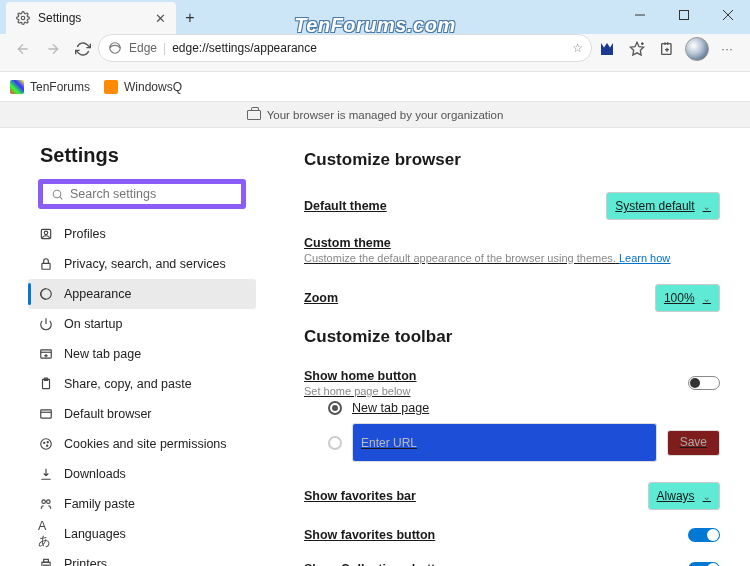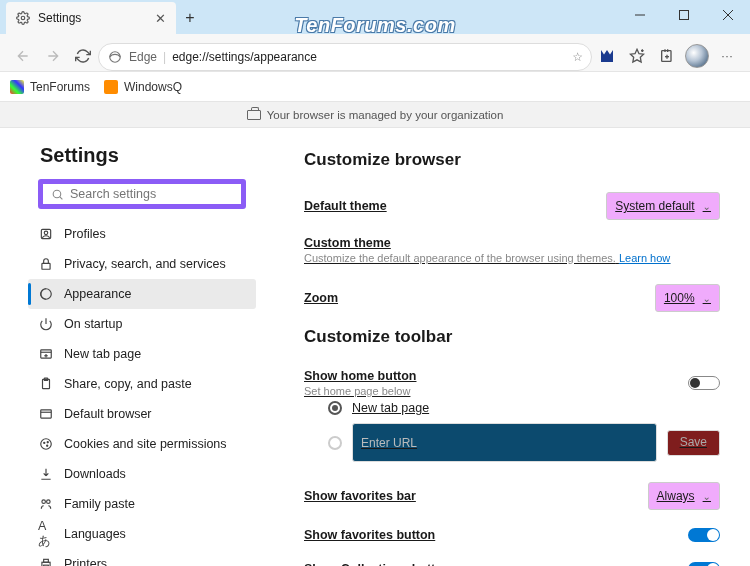--- a/index.html
+++ b/index.html
@@ -9,21 +9,21 @@
   .titlebar { height: 34px; background: #cde6f7; display: flex; align-items: flex-start; }
   .tab { display: flex; align-items: center; height: 32px; background: #f7f7f7; margin-top: 2px; margin-left: 6px; padding: 0 10px; border-top-left-radius: 4px; border-top-right-radius: 4px; min-width: 170px; position: relative; }
   .tab .gear { margin-right: 8px; }
   .tab .title { flex: 1; font-size: 12px; }
   .tab .close { font-size: 13px; color: #555; }
   .newtab { width: 28px; height: 28px; display: flex; align-items: center; justify-content: center; margin-top: 4px; color: #333; font-size: 16px; }
   .win-buttons { margin-left: auto; display: flex; }
   .win-btn { width: 44px; height: 30px; display: flex; align-items: center; justify-content: center; color: #333; }
 
   
-  .toolbar { height: 38px; background: #f7f7f7; display: flex; align-items: flex-end; padding: 0 8px; border-bottom: 1px solid #e5e5e5; }
+  .toolbar { height: 38px; background: #f7f7f7; display: flex; align-items: flex-start; padding: 0 8px; border-bottom: 1px solid #e5e5e5; }
   .tbtn { width: 30px; height: 30px; display: flex; align-items: center; justify-content: center; border-radius: 4px; color: #555; }
   .tbtn.off { color: #bbb; }
   .addr { flex: 1; height: 28px; border: 1px solid #ddd; border-radius: 14px; background: #fff; display: flex; align-items: center; padding: 0 8px; gap: 6px; }
   .addr .edge-logo { width: 16px; height: 16px; display:flex; align-items:center; justify-content:center; color:#777;}
   .addr .sep { color: #ccc; }
   .addr .prefix { color: #666; }
   .addr .url { color: #222; }
   .addr .star { margin-left: auto; color: #888; }
   .avatar { width: 24px; height: 24px; border-radius: 50%; background: radial-gradient(circle at 35% 35%, #fff 0%, #b8c6d6 40%, #2a4a6a 100%); border:1px solid #999; }
 
@@ -47,35 +47,35 @@
   .nav li { display: flex; align-items: center; height: 30px; padding: 0 10px; gap: 10px; font-size: 12.5px; color: #222; border-radius: 3px; cursor: default; }
   .nav li.selected { background: #eaeaea; position: relative; }
   .nav li.selected::before { content:""; position:absolute; left:0; top:4px; bottom:4px; width:3px; background:#0078d4; border-radius:2px; }
   .nav .ic { width: 16px; height: 16px; display: flex; align-items: center; justify-content: center; color: #444; }
 
   .main { flex: 1; padding: 18px 30px 10px 34px; overflow-y: auto; }
   .main h2 { font-size: 17px; font-weight: 600; margin: 4px 0 14px; }
   .row { display: flex; align-items: center; padding: 8px 0; min-height: 34px; text-decoration: underline; }
   .row .label { font-size: 12.5px; font-weight: 600; flex: 1; }
   .row .sub { font-size: 11px; color: #888; font-weight: 400; margin-top: 2px; }
-  .select { height: 28px; border: 1px solid #ccc; border-radius: 3px; padding: 0 8px; display: flex; align-items: center; gap: 8px; font-size: 12px; background: #f0abfc; }
+  .select { height: 28px; border: 1px solid #ccc; border-radius: 3px; padding: 0 8px; display: flex; align-items: center; gap: 8px; font-size: 12px; background: #5eead4; }
   .chev { font-size: 10px; color: #666; }
 
   .toggle { width: 32px; height: 14px; border-radius: 8px; position: relative; }
   .toggle.on { background: #0078d4; }
   .toggle.on::after { content:""; position:absolute; right:1px; top:1px; width:12px; height:12px; background:#fff; border-radius:50%; }
   .toggle.off { background: #fff; border:1px solid #888; }
   .toggle.off::after { content:""; position:absolute; left:1px; top:1px; width:10px; height:10px; background:#333; border-radius:50%; }
 
   .radio-row { display:flex; align-items:center; gap:10px; padding:4px 0 4px 24px; font-size:12.5px; }
   .radio { width:14px; height:14px; border-radius:50%; border:2px solid #888; display:flex; align-items:center; justify-content:center; }
   .radio.sel { border-color:#555; }
   .radio.sel::after{ content:""; width:6px; height:6px; background:#555; border-radius:50%; }
   .radio.dis { border-color:#ccc; }
-  .url-input { flex:1; height:39px; border:1px solid #ddd; border-radius:3px; padding:0 8px; font-size:12px; color:#bbb; background:#0c4a6e; display:flex; align-items:center;}
+  .url-input { flex:1; height:39px; border:1px solid #ddd; border-radius:3px; padding:0 8px; font-size:12px; color:#bbb; background:#1d4ed8; display:flex; align-items:center;}
   .save-btn { height:26px; padding:4px 12px; border:1px solid #ddd; border-radius:3px; color:#aaa; background:#7f1d1d; font-size:12px;}
 
   .briefcase { width:14px; height:10px; border:1px solid #666; border-radius:1px; position:relative; display:inline-block;}
   .briefcase::before{content:""; position:absolute; top:-4px; left:3px; width:6px; height:3px; border:1px solid #666; border-bottom:none; border-radius:2px 2px 0 0;}
 
   .link { color:#0070cc; text-decoration:underline; }
   .watermark { position:absolute; top:14px; left:50%; transform:translateX(-50%); font-size:20px; font-weight:700; font-style:italic; color:#fff; text-shadow: -1px -1px 0 #4a7aa8, 1px -1px 0 #4a7aa8, -1px 1px 0 #4a7aa8, 1px 1px 0 #4a7aa8; letter-spacing:.5px; pointer-events:none; z-index:50;}
 
   svg { display:block; }
 </style>

